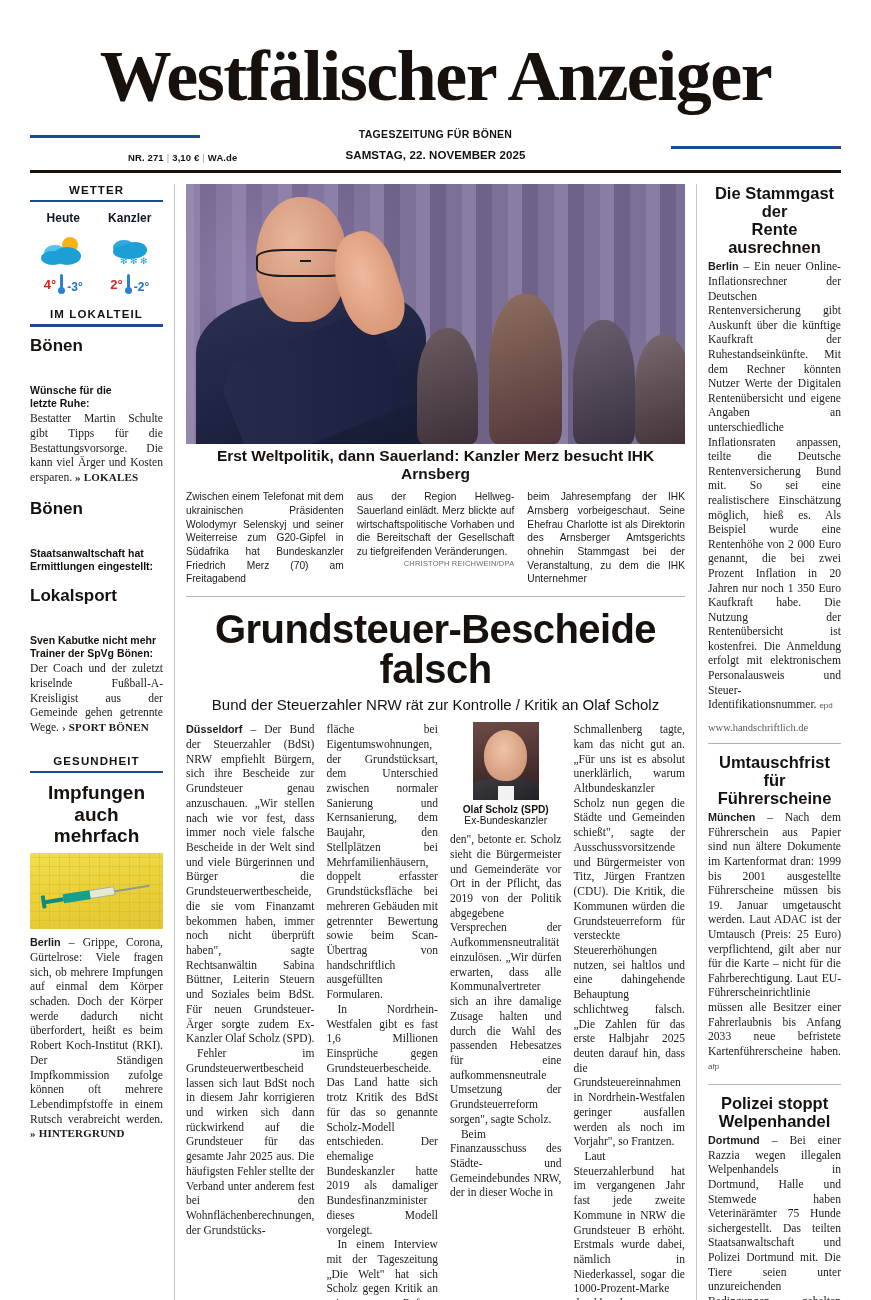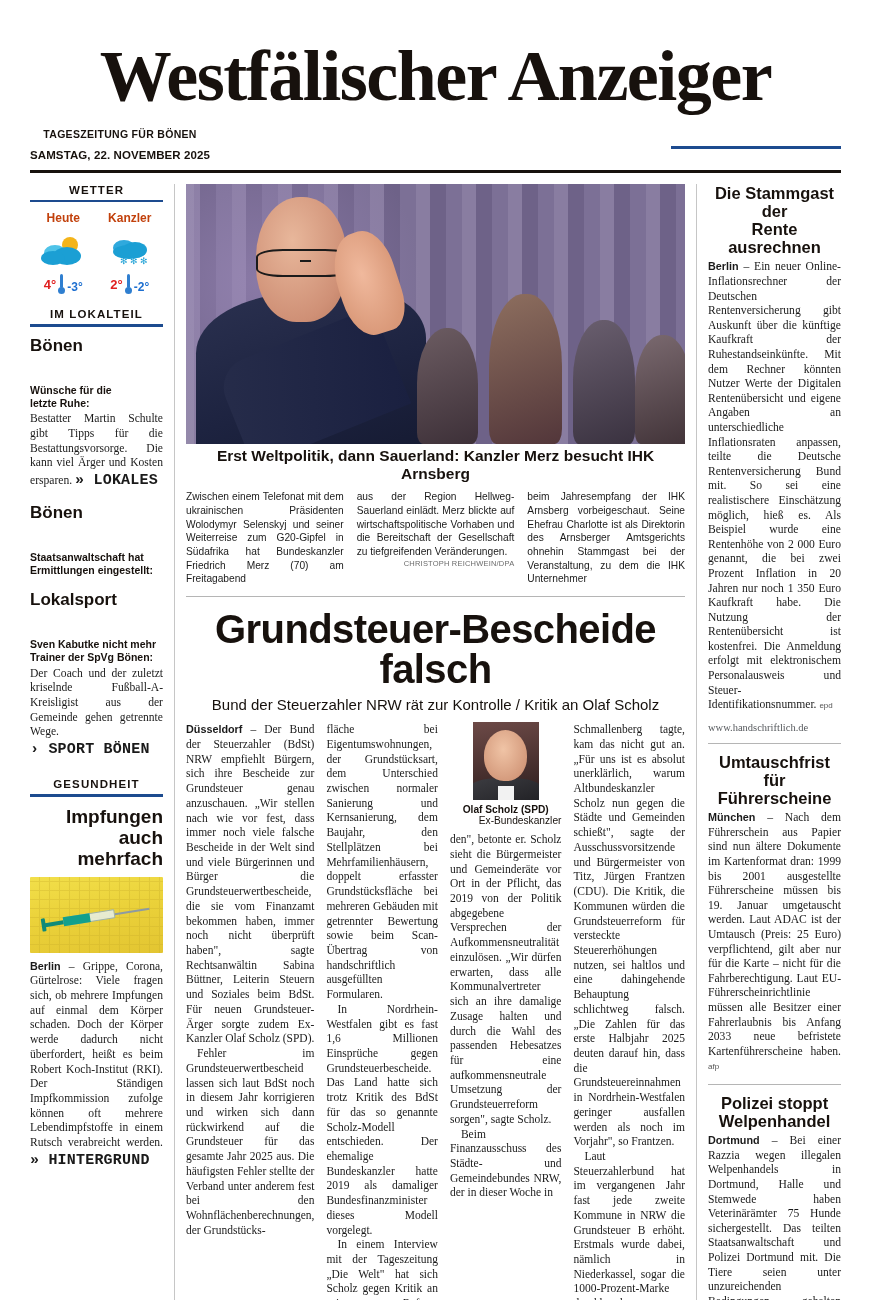--- a/index.html
+++ b/index.html
@@ -66,21 +66,21 @@
     font-weight:700; font-size:11.5px; letter-spacing:1.1px;
     text-align:center; color:#17110d; padding-bottom:4px;
   }
   .sec-rule { height:2.5px; background:#1d4b8f; margin-bottom:9px; }
 
   
   .wx { display:flex; justify-content:space-around; text-align:center; }
   .wx-col { width:50%; }
   .wx-day {
     font-family:"Liberation Sans", sans-serif;
-    font-weight:700; font-size:12px; color:#c2410c; margin-bottom:6px;
+    font-weight:700; font-size:12px; color:#0f172a; margin-bottom:6px;
   }
   .wx-icon { height:40px; display:flex; align-items:center; justify-content:center; }
   .wx-temps {
     display:flex; align-items:center; justify-content:center; gap:2px;
     font-family:"Liberation Sans", sans-serif; font-weight:700; font-size:13px;
     margin-top:3px;
   }
   .t-hi { color:#e02020; }
   .t-lo { color:#1d6fd0; align-self:flex-end; font-size:12px; }
   .thermo { width:7px; height:20px; position:relative; }
@@ -99,27 +99,27 @@
     font-family:"Liberation Sans", sans-serif;
     font-weight:700; font-size:10.5px; line-height:1.25; color:#17110d;
     margin-bottom:2px;
     margin-top:28px;
   }
   .teaser-text {
     font-size:11.6px; line-height:1.27; text-align:justify; color:#1a1a1a;
     hyphens:auto;
   }
   .ref {
-    font-family:Liberation Mono, monospace;
-    font-weight:700; font-size:15px; letter-spacing:0.2px; white-space:nowrap;
+    font-family:Liberation Serif, serif;
+    font-weight:700; font-size:11px; letter-spacing:0.2px; white-space:nowrap;
   }
 
   .health-title {
     font-family:"Liberation Sans", sans-serif;
-    font-weight:700; font-size:19px; line-height:1.12; text-align:right;
+    font-weight:700; font-size:19px; line-height:1.12; text-align:center;
     color:#17110d; margin-bottom:7px;
   }
   .health-img {
     width:100%; height:76px; border-radius:1px; position:relative; overflow:hidden;
     background: linear-gradient(170deg,#f2df4a 0%, #ebd23a 45%, #e3c531 100%);
   }
   .health-img .lines { position:absolute; inset:0; opacity:.35;
     background: repeating-linear-gradient(90deg, transparent 0 9px, #c9ae2a 9px 10px),
                 repeating-linear-gradient(0deg, transparent 0 8px, #cbb02c 8px 9px); }
   .syringe { position:absolute; left:8%; top:44%; width:84%; height:13px;
@@ -217,21 +217,21 @@
   .portrait .body { position:absolute; left:-4%; bottom:0; width:108%; height:28%;
     background: linear-gradient(160deg,#3d3d42,#222226); border-radius:42% 42% 0 0; }
   .portrait .shirt { position:absolute; left:38%; bottom:0; width:24%; height:18%;
     background:#f2f2f2; transform: rotate(0deg); }
   .portrait-name {
     font-family:"Liberation Sans", sans-serif; font-weight:700; font-size:10.2px;
     text-align:center; margin-top:4px; color:#17110d;
   }
   .portrait-role {
     font-family:"Liberation Sans", sans-serif; font-size:10.2px;
-    text-align:right; color:#17110d; margin-bottom:6px;
+    text-align:center; color:#17110d; margin-bottom:6px;
   }
 
   
   .r-head {
     font-family:"Liberation Sans", sans-serif;
     font-weight:700; font-size:16.5px; line-height:1.1; text-align:center;
     color:#17110d; margin-bottom:4px;
   }
   .r-body { font-size:11.6px; line-height:1.26; text-align:justify; hyphens:auto; }
   .agency { font-family:"Liberation Sans", sans-serif; font-size:8px; color:#555; }
@@ -239,20 +239,26 @@
   .r-sep { height:1px; background:#b5b5b5; margin:10px 0 9px; }
 </style>
 </head>
 <body>
 
 <div class="page">
 
   <div class="masthead">
     <div class="masthead-title">Westfälischer Anzeiger</div>
     <div class="masthead-bar">
+      <div class="mb-left">
+        <div class="rule-blue"></div>
+        <div class="mb-left-text">
+          <span>NR. 271</span><span class="sep">|</span><span>3,10 €</span><span class="sep">|</span><span>WA.de</span>
+        </div>
+      </div>
       <div class="mb-center">
         <div class="line1">TAGESZEITUNG FÜR BÖNEN</div>
         <div class="line2">SAMSTAG, 22. NOVEMBER 2025</div>
       </div>
       <div class="mb-right">
         <div class="rule-blue"></div>
       </div>
     </div>
     <div class="hr-black"></div>
   </div>

